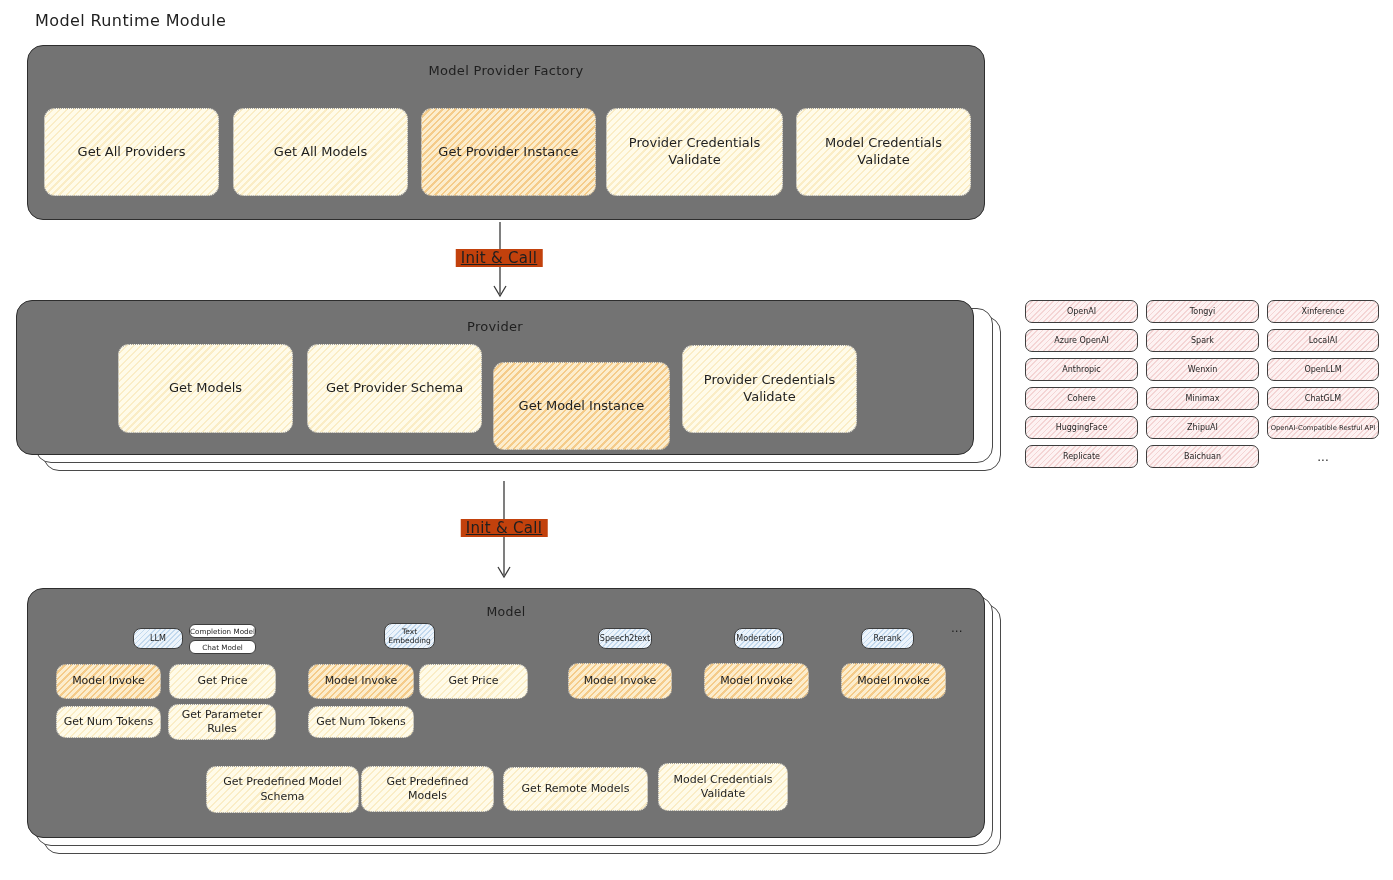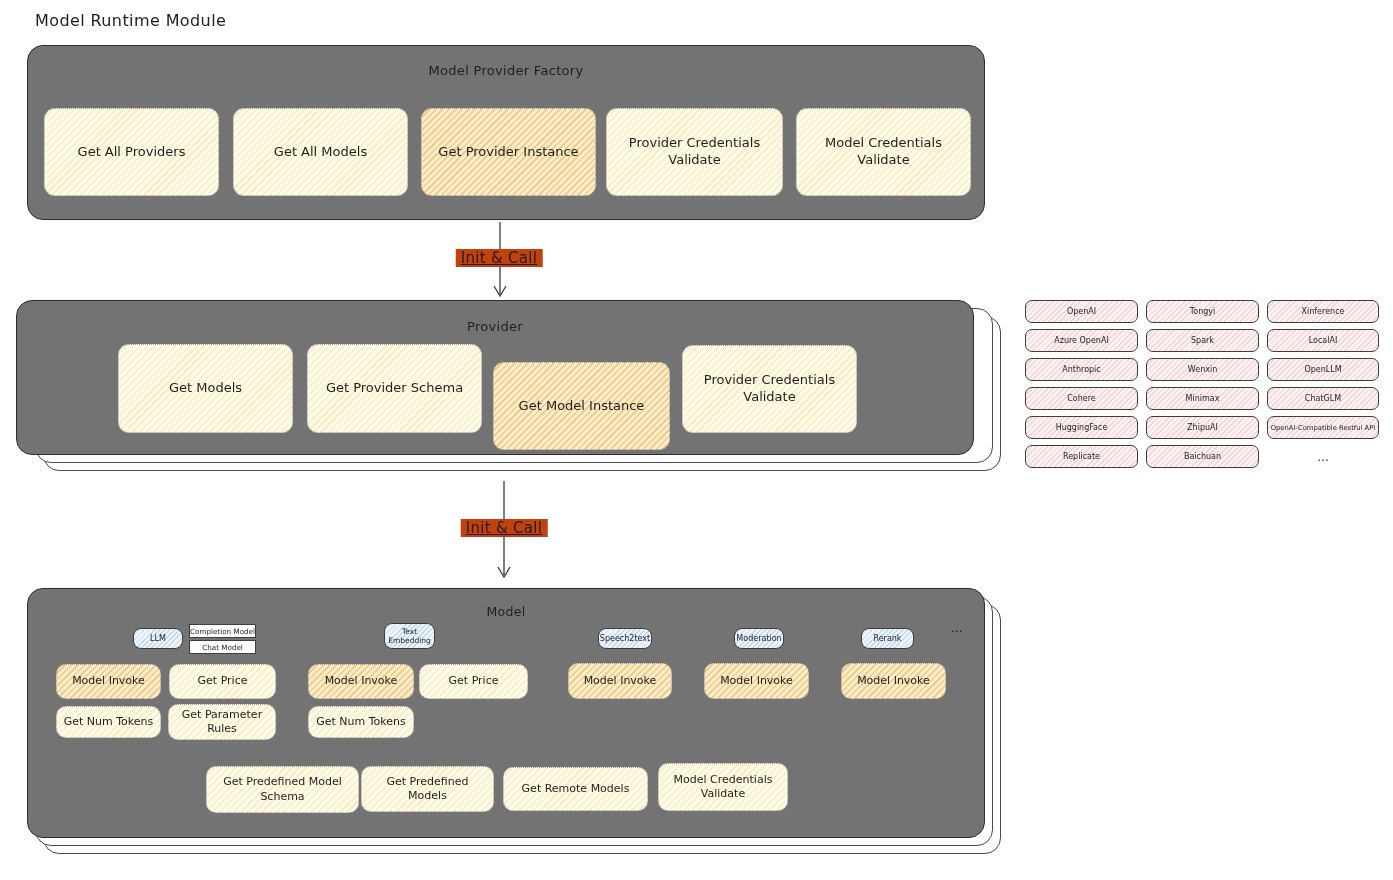--- a/index.html
+++ b/index.html
@@ -53,21 +53,21 @@
   
   .tag{
     position:absolute;display:flex;align-items:center;justify-content:center;
     text-align:center;font-size:8px;line-height:1.25;
     border:1.2px solid #3e3e3e;border-radius:8px;box-sizing:border-box;padding:1px 2px;
     background-color:#edf4fb;
     background-image:repeating-linear-gradient(135deg, rgba(120,170,215,0.36) 0px, rgba(120,170,215,0.36) 1.2px, transparent 1.2px, transparent 3.6px);
   }
   .minitag{
     position:absolute;display:flex;align-items:center;justify-content:center;
-    font-size:7.2px;border:1.1px solid #3e3e3e;border-radius:0;box-sizing:border-box;
+    font-size:7.2px;border:1.1px solid #3e3e3e;border-radius:6px;box-sizing:border-box;
     background:#ffffff;white-space:nowrap;
   }
   .dots{position:absolute;font-size:12px;}
 
   
   .arrow-svg{position:absolute;}
   .arrow-label{
     position:absolute;transform:translateX(-50%);
     background:#c2410c;padding:0 5px;font-size:15px;letter-spacing:.3px;text-decoration:underline;
   }

